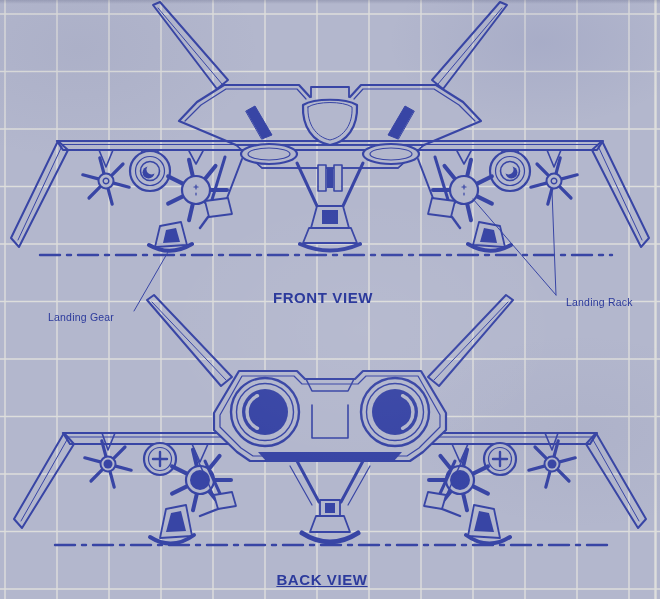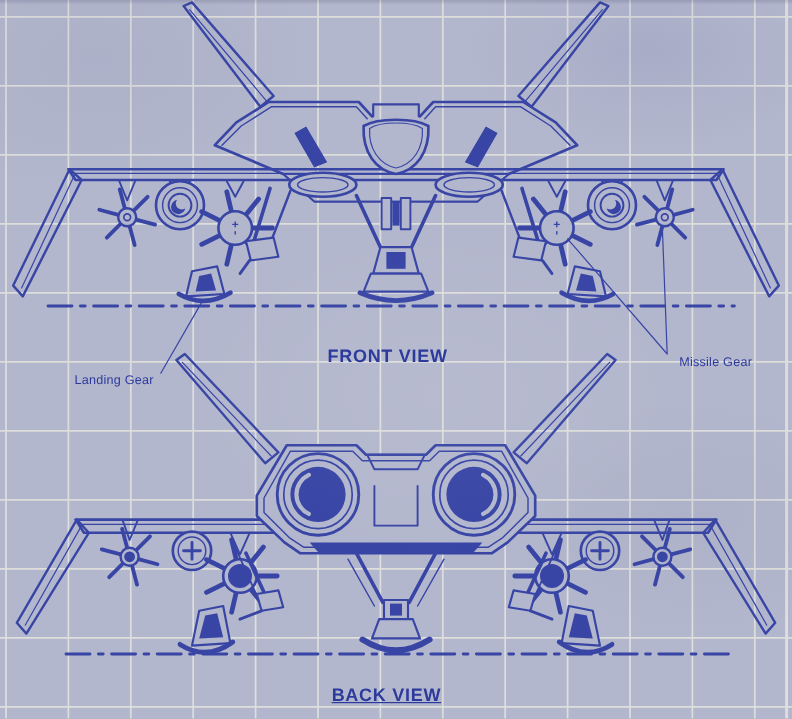--- a/index.html
+++ b/index.html
@@ -16,21 +16,21 @@
       radial-gradient(260px 160px at 12% 8%, rgba(90,95,140,0.08), rgba(90,95,140,0) 70%),
       radial-gradient(300px 200px at 55% 55%, rgba(255,255,255,0.05), rgba(255,255,255,0) 70%),
       radial-gradient(240px 140px at 88% 72%, rgba(90,95,140,0.06), rgba(90,95,140,0) 70%),
       linear-gradient(180deg, rgba(40,45,80,0.18) 0px, rgba(40,45,80,0) 4px);
   }
   .caption{position:absolute;width:160px;text-align:center;color:var(--ink-deep);
     font-weight:bold;font-size:15px;letter-spacing:0.6px;}
   .caption.front{left:243px;top:289px;}
   .caption.back{left:242px;top:571px;text-decoration:underline;}
   .ann{position:absolute;color:var(--ink-deep);font-size:10.5px;letter-spacing:0.2px;}
-  .ann.landing{left:62px;top:311px;}
+  .ann.landing{left:48px;top:311px;}
   .ann.missile{left:566px;top:296px;}
 </style>
 </head>
 <body>
 
 <div class="page">
 
 <svg width="660" height="599" viewBox="0 0 660 599">
   <defs>
 
@@ -216,15 +216,15 @@
       <path d="M302,533 Q330,551 358,533" stroke-width="5"></path>
     </g>
   </g>
 </svg>
 
 <div class="texture"></div>
 
 <div class="caption front">FRONT VIEW</div>
 <div class="caption back">BACK VIEW</div>
 <div class="ann landing">Landing Gear</div>
-<div class="ann missile">Missile Gear</div>
+<div class="ann missile">Landing Rack</div>
 
 </div>
 
 </body></html>

